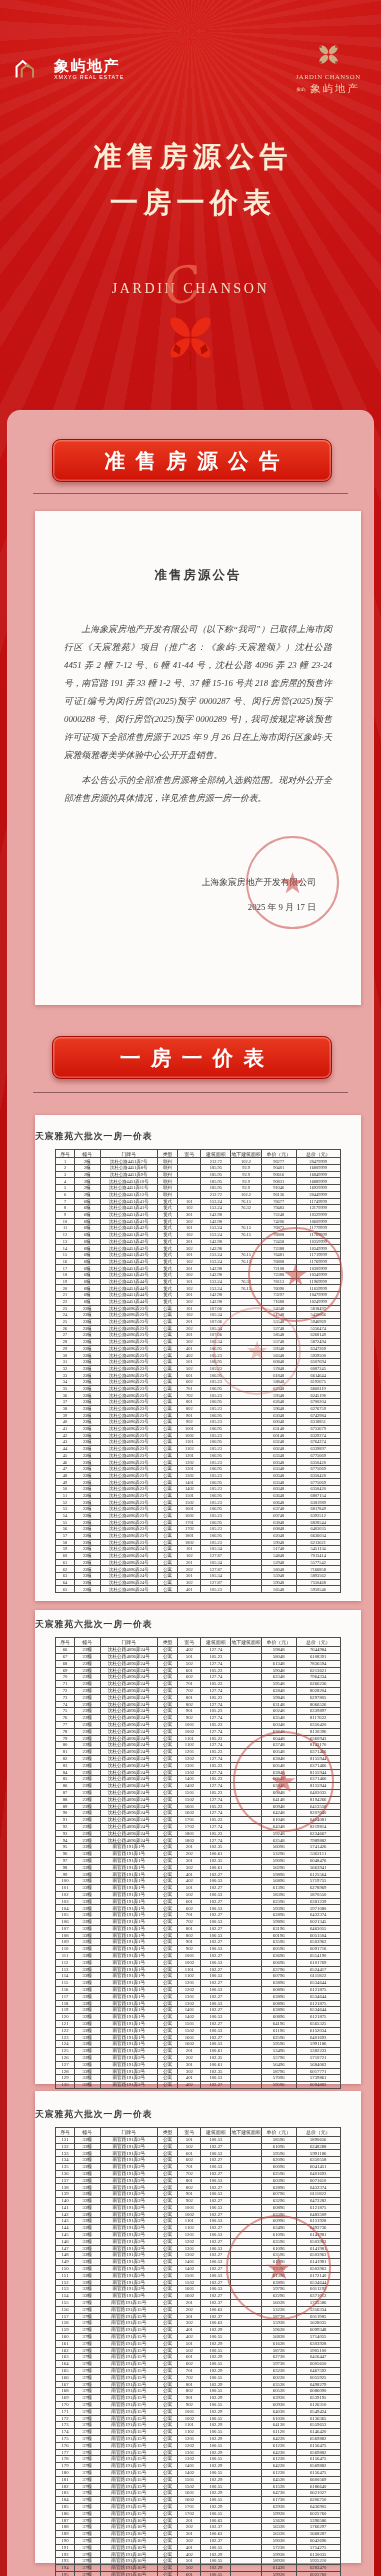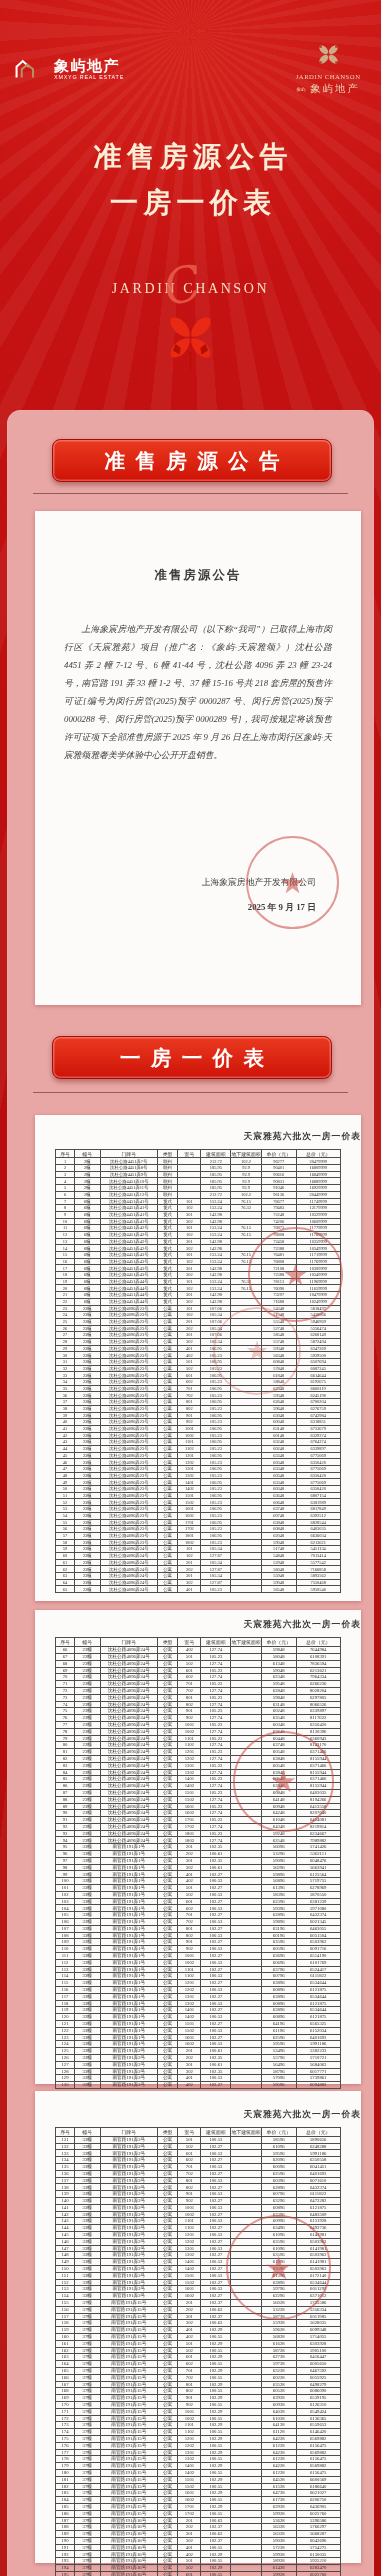--- a/index.html
+++ b/index.html
@@ -25,21 +25,21 @@
     display:flex;align-items:center;justify-content:center;color:#ffffff;
     font-size:20.6px;font-weight:bold;letter-spacing:10.3px;text-indent:10.3px;}
   .divider{position:absolute;left:33px;width:315px;height:1px;background:rgba(70,32,32,.55);}
   .page{position:absolute;left:35px;width:326px;background:#fcfbf9;
     box-shadow:0 1px 4.1px rgba(110,15,15,.3);color:#3c3c3c;
     font-family:"Liberation Serif","DejaVu Serif",serif;}
   .doc-title{text-align:center;font-size:12.4px;font-weight:bold;letter-spacing:2.1px;}
   .doc-body{padding:0 29px;font-size:8.8px;line-height:18px;text-align:justify;}
   .doc-body p{margin:0 0 6.7px 0;text-indent:2em;font-style:italic;}
   .doc-sign{position:absolute;right:45px;text-align:center;font-size:8.8px;}
-  .page-title{text-align:right;font-weight:bold;font-size:8.8px;letter-spacing:1px;}
+  .page-title{text-align:left;font-weight:bold;font-size:8.8px;letter-spacing:1px;}
   table.ptable{border-collapse:collapse;margin:6.2px auto 0;table-layout:fixed;color:#2e2e2e;}
   table.ptable td,table.ptable th{border:0.5px solid #4d4d4d;text-align:center;padding:0;
     overflow:hidden;white-space:nowrap;font-weight:normal;}
   table.ptable th{font-size:4.9px;height:7.7px;}
   table.t-dense td{font-size:4.4px;height:5.7px;line-height:5.2px;}
   table.t-norm td{font-size:4.7px;height:5.8px;line-height:5.7px;}
   .stamp{position:absolute;border:2.1px solid rgba(201,72,68,.55);border-radius:50%;
     display:flex;align-items:center;justify-content:center;pointer-events:none;}
   .stamp .star{color:rgba(201,72,68,.55);}
   .hdr-left{position:absolute;left:14.4px;top:58px;display:flex;align-items:flex-start;}
@@ -131,23 +131,24 @@
 
 <div class="card"></div>
 
 <div class="banner" style="top:439px;">准售房源公告</div>
 <div class="divider" style="top:493px;"></div>
 
 <div class="page" style="top:511px;height:494px;">
   <div class="doc-title" style="margin-top:56px;">准售房源公告</div>
   <div class="doc-body" style="margin-top:36px;">
     <p>上海象宸房地产开发有限公司（以下称“我司”）已取得上海市闵行区《天宸雅苑》项目（推广名：《象屿·天宸雅颂》）沈杜公路 4451 弄 2 幢 7-12 号、6 幢 41-44 号，沈杜公路 4096 弄 23 幢 23-24 号，南官路 191 弄 33 幢 1-2 号、37 幢 15-16 号共 218 套房屋的预售许可证[编号为闵行房管(2025)预字 0000287 号、闵行房管(2025)预字 0000288 号、闵行房管(2025)预字 0000289 号]，我司按规定将该预售许可证项下全部准售房源于 2025 年 9 月 26 日在上海市闵行区象屿·天宸雅颂雅奢美学体验中心公开开盘销售。</p>
+    <p>本公告公示的全部准售房源将全部纳入选购范围。现对外公开全部准售房源的具体情况，详见准售房源一房一价表。</p>
   </div>
   <div class="doc-sign" style="top:366px;">上海象宸房地产开发有限公司</div>
-  <div class="doc-sign" style="top:391px;right:45px;font-weight:bold;">2025 年 9 月 17 日</div>
+  <div class="doc-sign" style="top:391px;right:45px;">2025 年 9 月 17 日</div>
 </div>
 <div class="stamp" style="left:246px;top:836px;width:89px;height:89px;">
     <span class="star" style="font-size:29px;">★</span>
   </div>
 
 <div class="banner" style="top:1036px;">一房一价表</div>
 <div class="divider" style="top:1092px;"></div>
 
 <div class="page" style="top:1115px;height:486px;">
   <div class="page-title" style="padding-top:15.5px;">天宸雅苑六批次一房一价表</div>

